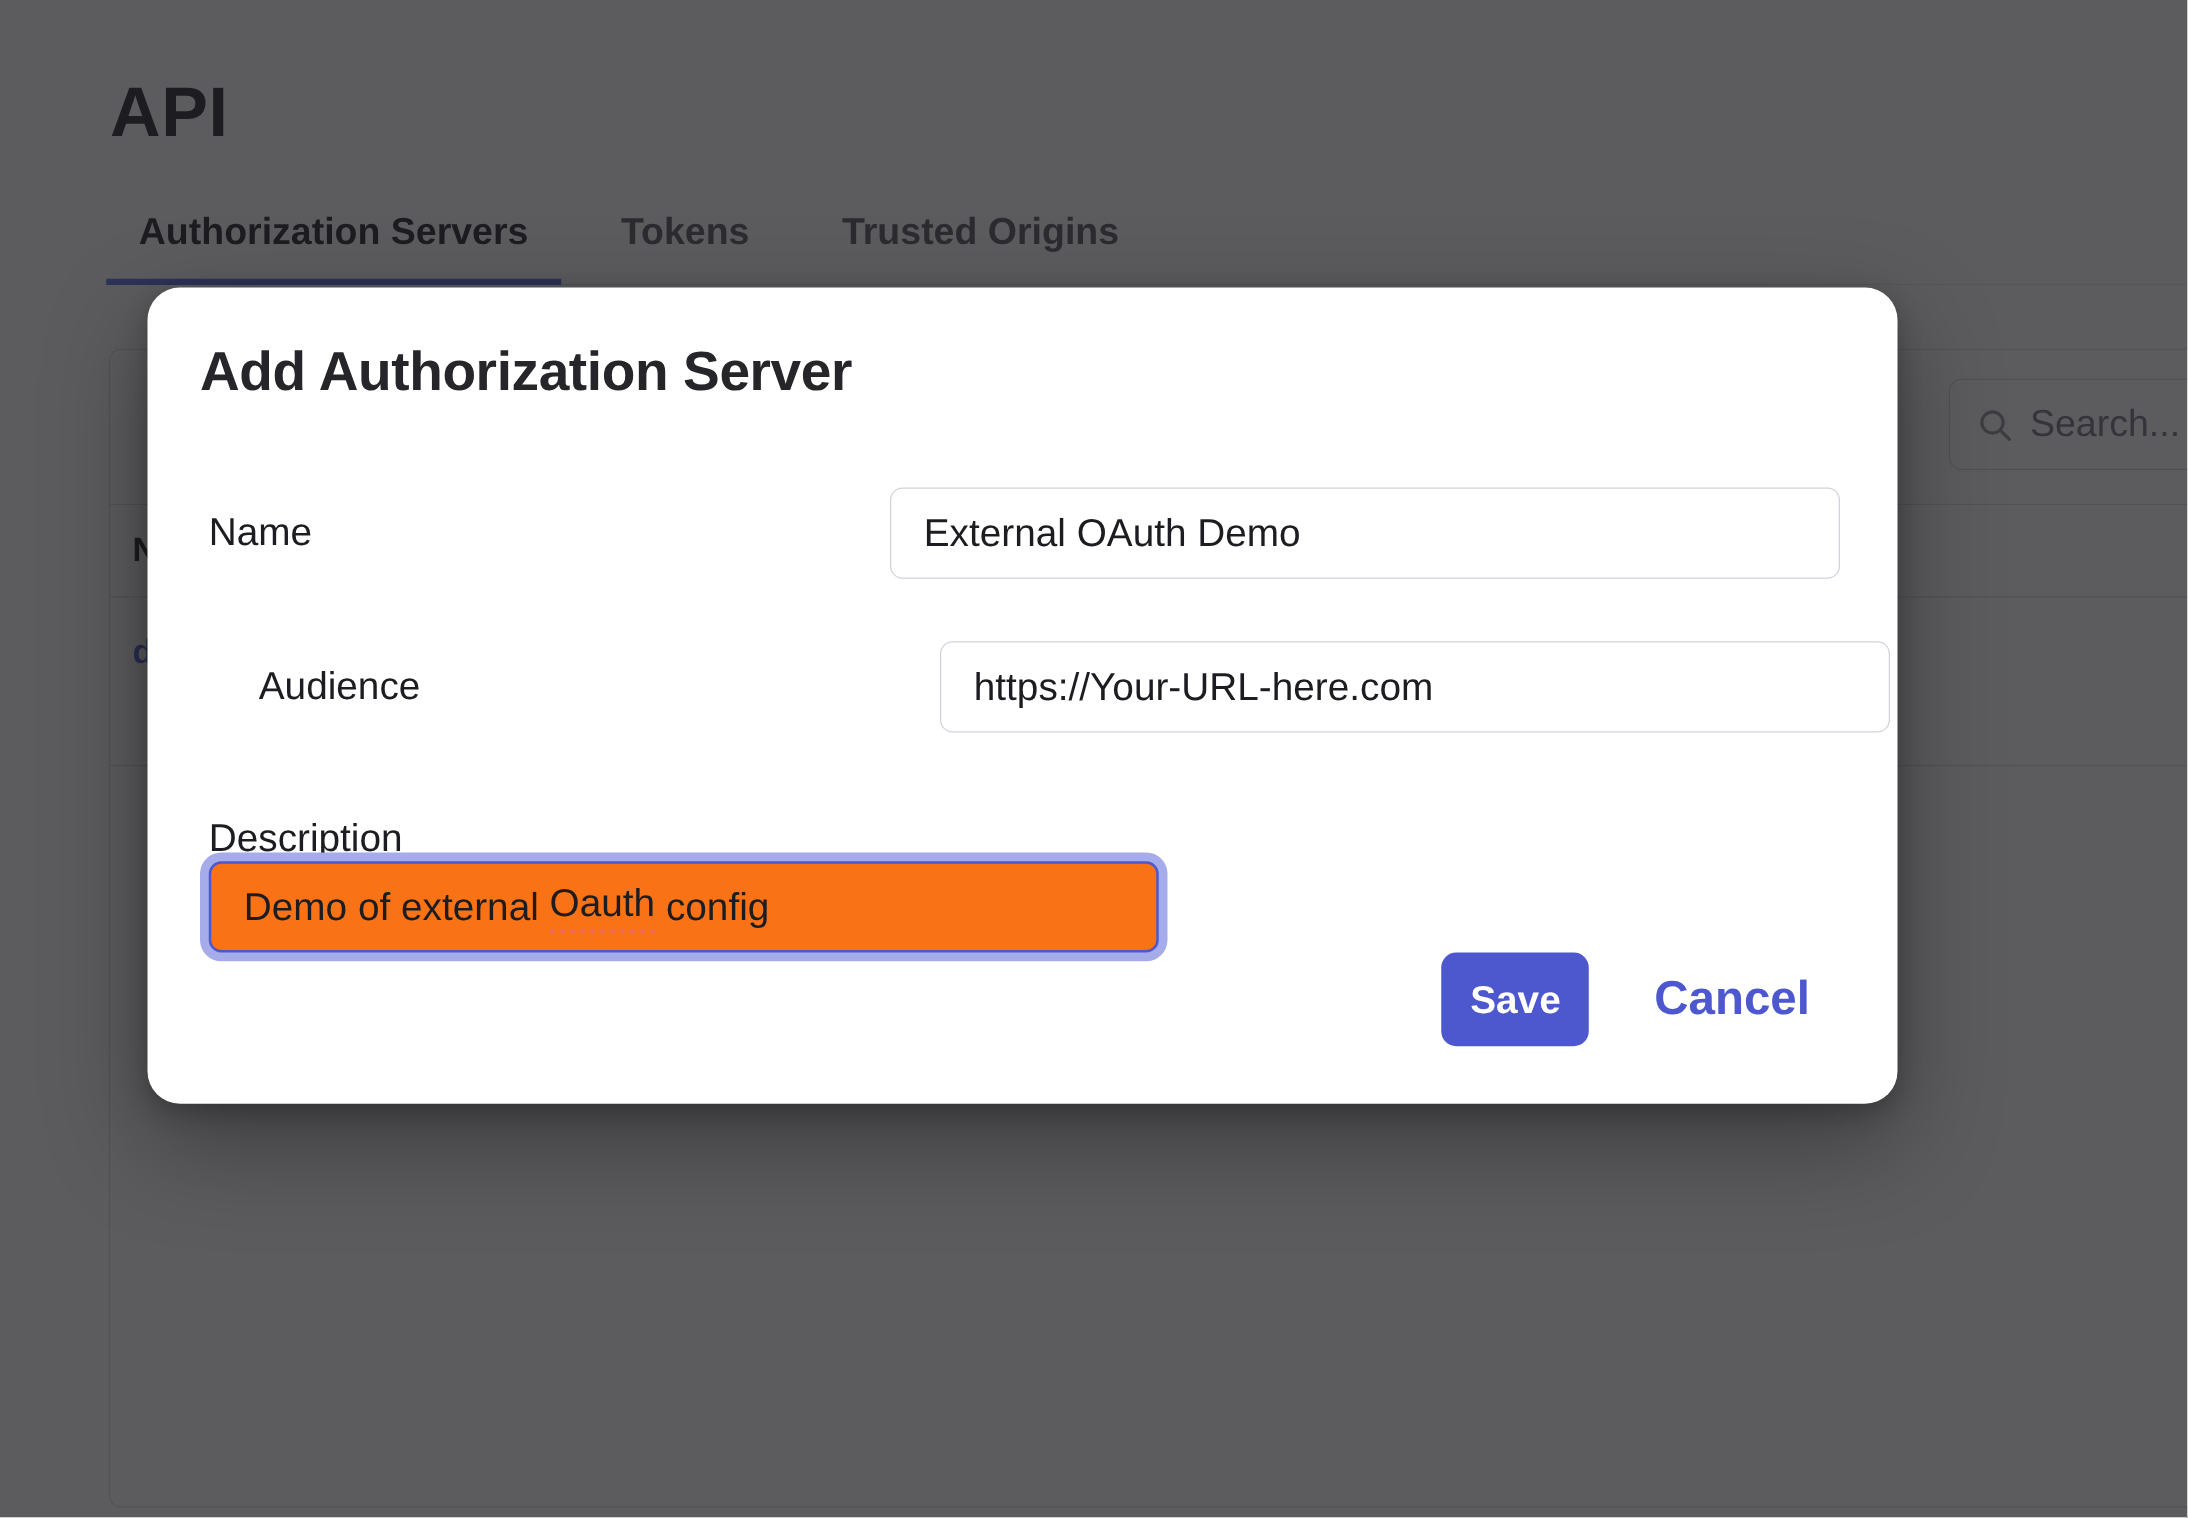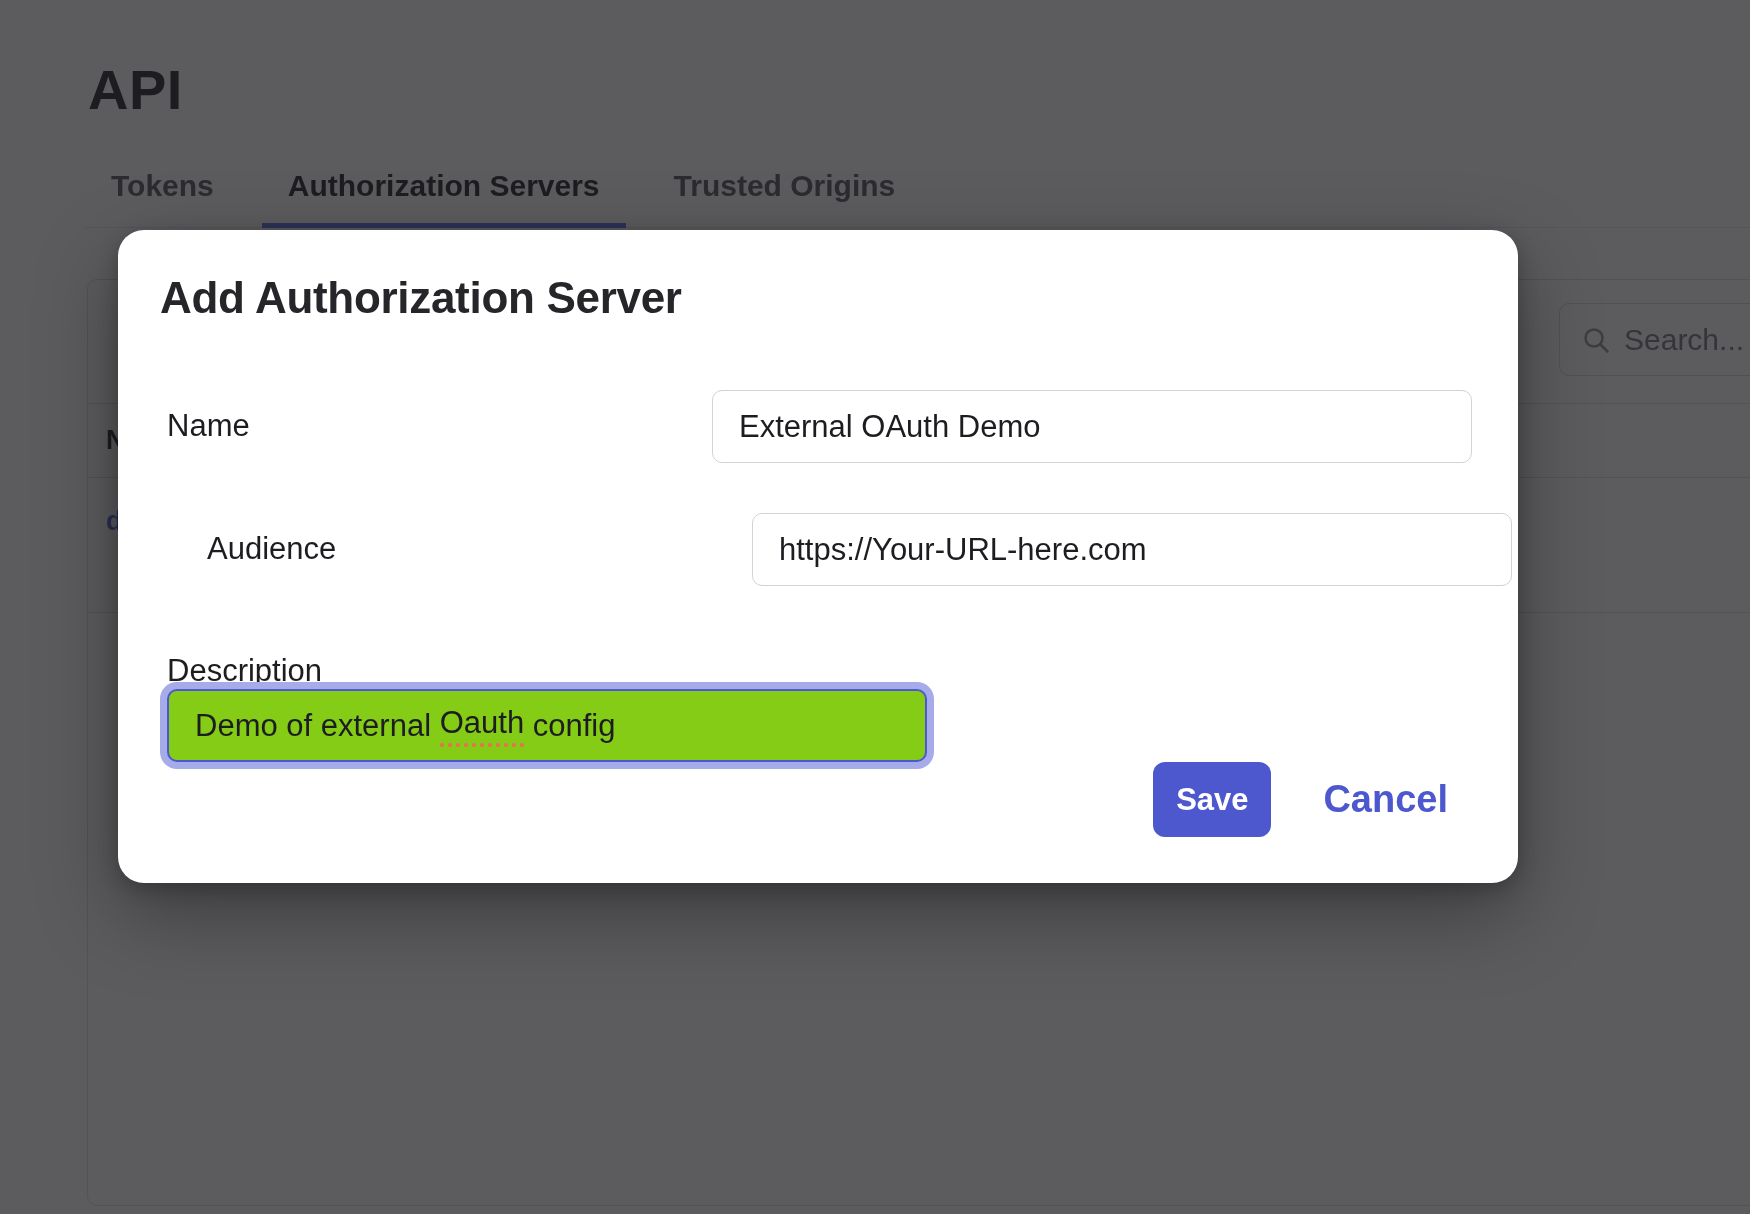--- a/index.html
+++ b/index.html
@@ -71,21 +71,21 @@
   .flabel {
     width:545px; padding-top:18px; font-size:31px; font-weight:400; color:#1d1d21;
   }
   .finput {
     width:760px; height:73px; border:1.5px solid #d2d2da; border-radius:10px;
     background:#ffffff; font-family:inherit; font-size:31px; color:#1d1d21;
     padding-left:26px; outline:none;
   }
   .finput-div {
     width:760px; height:73px; border:1.5px solid #d2d2da; border-radius:10px;
-    background:#84cc16; display:flex; align-items:center; padding-left:26px;
+    background:#f97316; display:flex; align-items:center; padding-left:26px;
     font-size:31px; color:#1d1d21; cursor:text;
   }
   .finput-div.focused {
     border:2.5px solid #4d58ce;
     box-shadow:0 0 0 7px #a6ace9;
   }
   .misspelled { border-bottom:4px dotted #ee6a57; padding-bottom:2px; }
   .ws { white-space:pre; }
   .modal-footer {
     position:absolute; top:532px; left:0; width:1330px; height:75px;
@@ -101,22 +101,22 @@
   }
 </style>
 </head>
 <body>
 
 <div class="page">
 
   <div class="bg-title">API</div>
 
   <div class="tabs">
+    <div class="tab active">Authorization Servers</div>
     <div class="tab">Tokens</div>
-    <div class="tab active">Authorization Servers</div>
     <div class="tab">Trusted Origins</div>
   </div>
 
   <div class="panel">
     <div class="panel-toolbar">
       <div class="search-box">
         <svg width="28" height="28" viewBox="0 0 28 28" fill="none">
           <circle cx="12" cy="12" r="8.5" stroke="#8b8b95" stroke-width="2.5"></circle>
           <line x1="18.5" y1="18.5" x2="25.5" y2="25.5" stroke="#8b8b95" stroke-width="2.5" stroke-linecap="round"></line>
         </svg>

